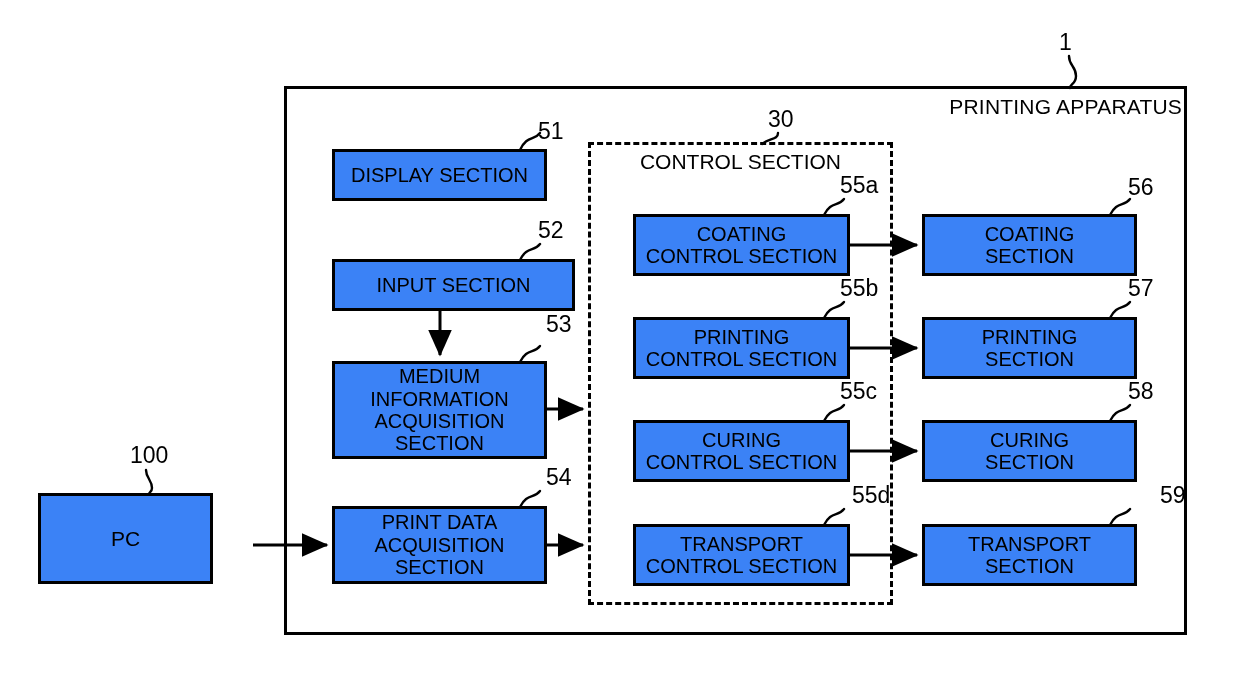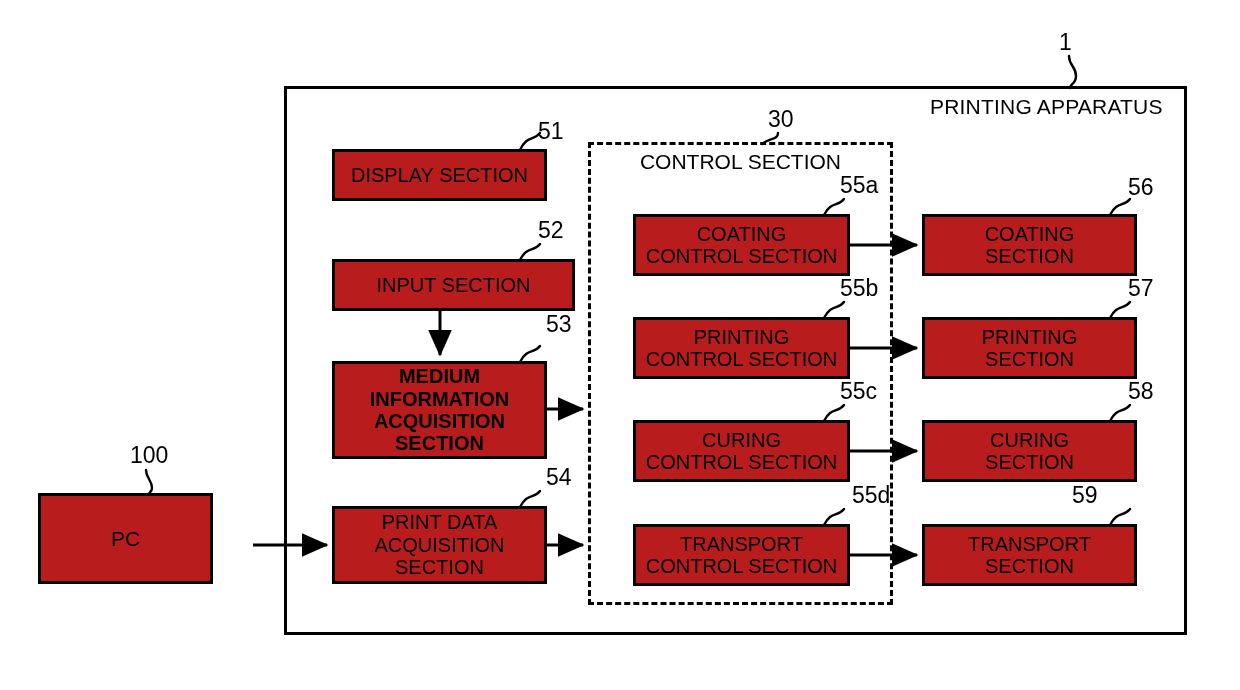--- a/index.html
+++ b/index.html
@@ -27,21 +27,21 @@
     height: 549px;
     border: 3px solid #000;
     box-sizing: border-box;
     background: transparent;
   }
   .apparatus-title {
     position: absolute;
     left: 930px;
     top: 95px;
     width: 252px;
-    text-align: left;
+    text-align: right;
     font-size: 21px;
     letter-spacing: 0.2px;
     white-space: nowrap;
   }
   
   .control-frame {
     position: absolute;
     left: 588px;
     top: 142px;
     width: 305px;
@@ -57,21 +57,21 @@
     width: 305px;
     text-align: center;
     font-size: 21px;
     white-space: nowrap;
   }
   
   .node {
     position: absolute;
     border: 3px solid #000;
     box-sizing: border-box;
-    background: #b91c1c;
+    background: #3b82f6;
     display: flex;
     align-items: center;
     justify-content: center;
     text-align: center;
     font-size: 20px;
     line-height: 1.12;
     padding: 0 4px;
   }
   .node .label {
     display: block;
@@ -118,21 +118,21 @@
   </div>
 
   <div class="node" style="left:332px; top:149px; width:215px; height:52px;">
     <span class="label">DISPLAY SECTION</span>
   </div>
 
   <div class="node" style="left:332px; top:259px; width:243px; height:52px;">
     <span class="label">INPUT SECTION</span>
   </div>
 
-  <div class="node" style="left:332px; top:361px; width:215px; height:98px;font-weight:bold;">
+  <div class="node" style="left:332px; top:361px; width:215px; height:98px;">
     <span class="label">MEDIUM
 INFORMATION
 ACQUISITION
 SECTION</span>
   </div>
 
   <div class="node" style="left:332px; top:506px; width:215px; height:78px;">
     <span class="label">PRINT DATA
 ACQUISITION
 SECTION</span>
@@ -188,21 +188,21 @@
   <div class="ref" style="left:130px; top:444px;">100</div>
 
   <div class="ref" style="left:840px; top:174px;">55a</div>
   <div class="ref" style="left:840px; top:277px;">55b</div>
   <div class="ref" style="left:840px; top:380px;">55c</div>
   <div class="ref" style="left:840px; top:484px;margin-left:12px;">55d</div>
 
   <div class="ref" style="left:1128px; top:176px;text-align:right;">56</div>
   <div class="ref" style="left:1128px; top:277px;">57</div>
   <div class="ref" style="left:1128px; top:380px;">58</div>
-  <div class="ref" style="left:1072px; top:484px;">59</div>
+  <div class="ref" style="left:1160px; top:484px;">59</div>
 
   <svg id="leaders" viewBox="0 0 1240 690">
     <g fill="none" stroke="#000" stroke-width="2.4" stroke-linecap="round">
 
       <path d="M1069,56 C1069,66 1076,66 1076,76 C1076,84 1070,84 1070,88"></path>
 
       <path d="M778,133 C778,140 769,138 762,144"></path>
 
       <path d="M540,133 C534,141 527,135 520,150"></path>
       <path d="M540,244 C534,252 527,246 520,260"></path>

